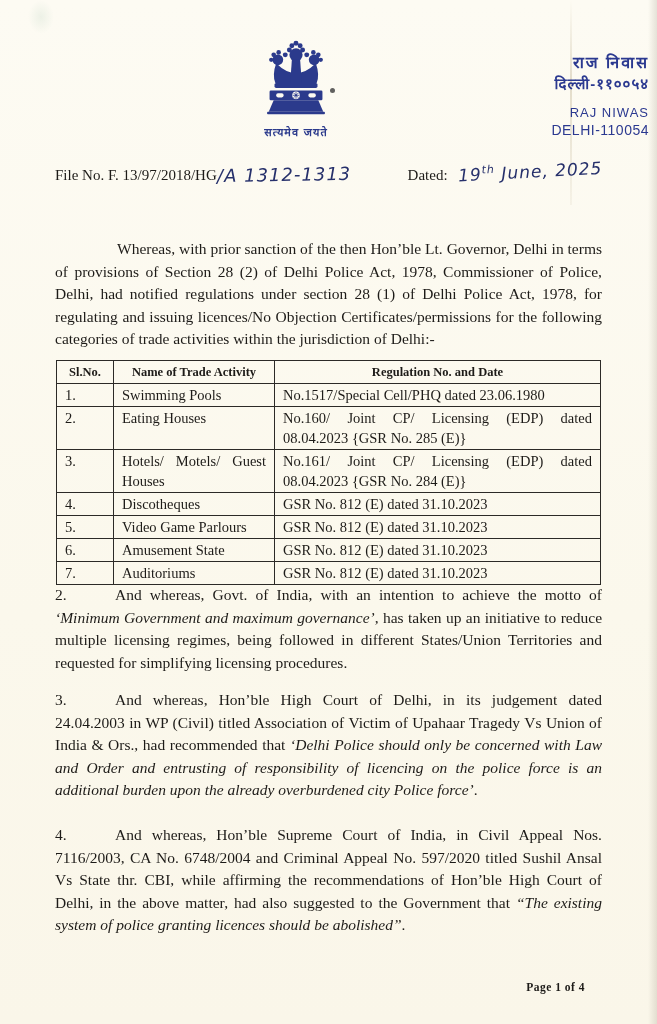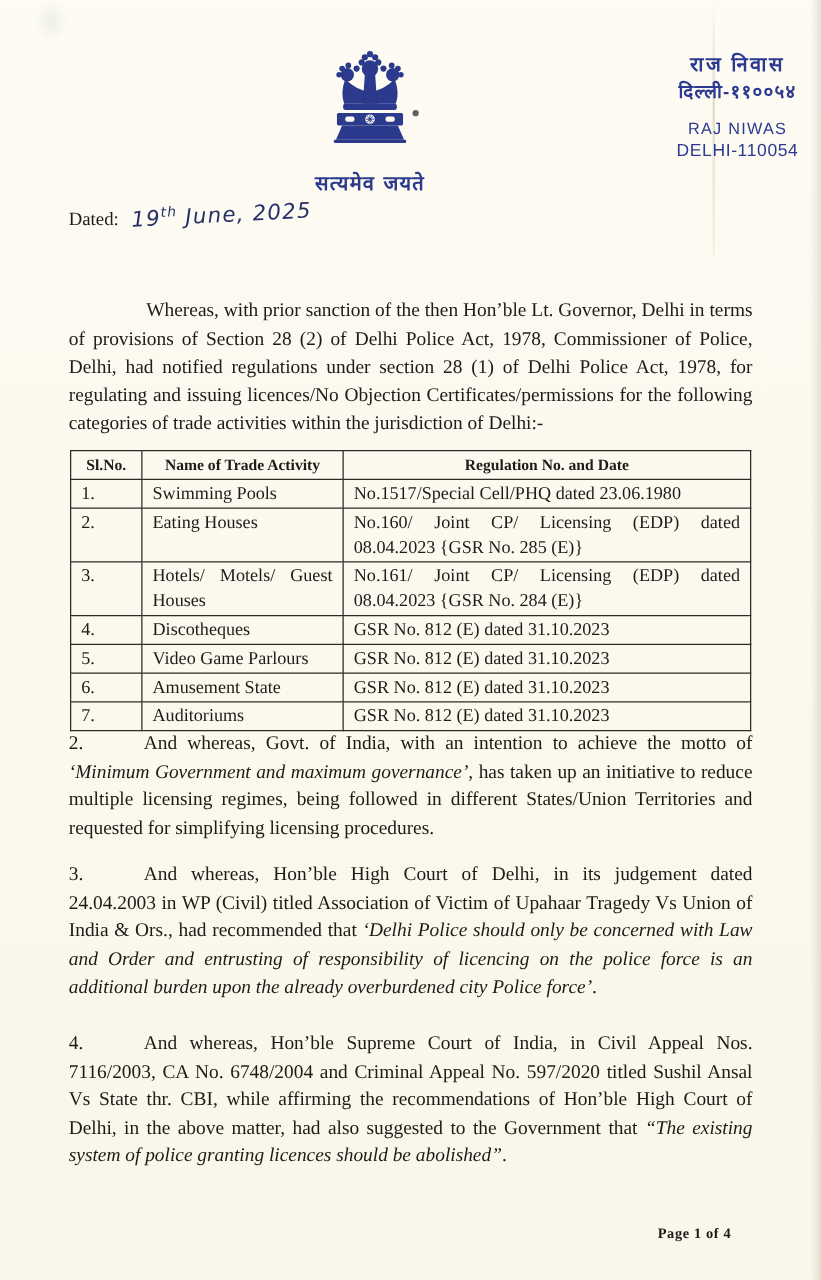--- a/index.html
+++ b/index.html
@@ -22,29 +22,29 @@
     position:absolute;left:570px;top:0;width:2px;height:205px;
     background:linear-gradient(180deg, rgba(190,175,140,0.0), rgba(185,170,135,0.38) 40%, rgba(185,170,135,0.10));
   }
   .smudge{
     position:absolute;left:28px;top:0;width:26px;height:34px;
     background:radial-gradient(ellipse at center, rgba(120,170,140,0.12), rgba(0,0,0,0) 70%);
   }
   
   .emblem-wrap{position:absolute;left:247px;top:40px;width:98px;text-align:center;}
   .emblem-caption{
-    margin-top:14px;font-family:"DejaVu Sans", sans-serif;
-    font-size:16px;color:#2b3a8c;font-weight:bold;letter-spacing:1px;
+    margin-top:4px;font-family:"DejaVu Sans", sans-serif;
+    font-size:11px;color:#2b3a8c;font-weight:bold;letter-spacing:1px;
   }
   .dot-artifact{
     position:absolute;left:330px;top:88px;width:5px;height:5px;border-radius:50%;
     background:#3a3a3a;opacity:.8;
   }
   .address-block{
-    position:absolute;left:531px;top:42px;width:118px;text-align:center;
+    position:absolute;left:531px;top:52px;width:118px;text-align:right;
     color:#2b3990;font-family:"Liberation Sans", sans-serif;line-height:1.35;
   }
   .address-block .hi1{font-size:16px;font-weight:bold;letter-spacing:2px;}
   .address-block .hi2{font-size:15px;font-weight:bold;letter-spacing:1px;}
   .address-block .en1{font-size:13px;letter-spacing:1px;margin-top:10px;}
   .address-block .en2{font-size:14px;letter-spacing:.5px;}
   
   .file-line{
     position:absolute;left:55px;top:163px;width:547px;
     font-size:15px;display:flex;justify-content:space-between;align-items:baseline;
@@ -150,20 +150,23 @@
 
   <div class="address-block">
     <div class="hi1">राज निवास</div>
     <div class="hi2">दिल्ली-११००५४</div>
     <div class="en1">RAJ NIWAS</div>
     <div class="en2">DELHI-110054</div>
   </div>
 
   <div class="file-line">
     <span>
+      <span>File No. F. 13/97/2018/HG</span><span class="hand hand-file">/A 1312-1313</span>
+    </span>
+    <span>
       <span>Dated:</span><span class="hand hand-date"><span>19</span><sup>th</sup><span> June, 2025</span></span>
     </span>
   </div>
 
 
   <div class="para p1">Whereas, with prior sanction of the then Hon’ble Lt. Governor, Delhi in terms of provisions of Section 28 (2) of Delhi Police Act, 1978, Commissioner of Police, Delhi, had notified regulations under section 28 (1) of Delhi Police Act, 1978, for regulating and issuing licences/No Objection Certificates/permissions for the following categories of trade activities within the jurisdiction of Delhi:-</div>
 
   <table class="trade-table">
     <thead>
       <tr>

